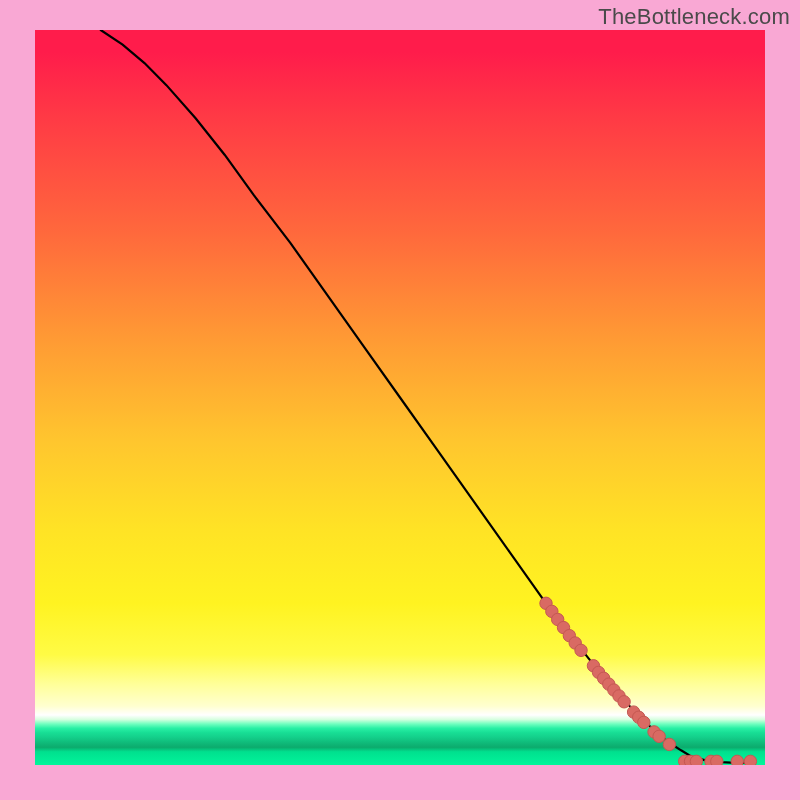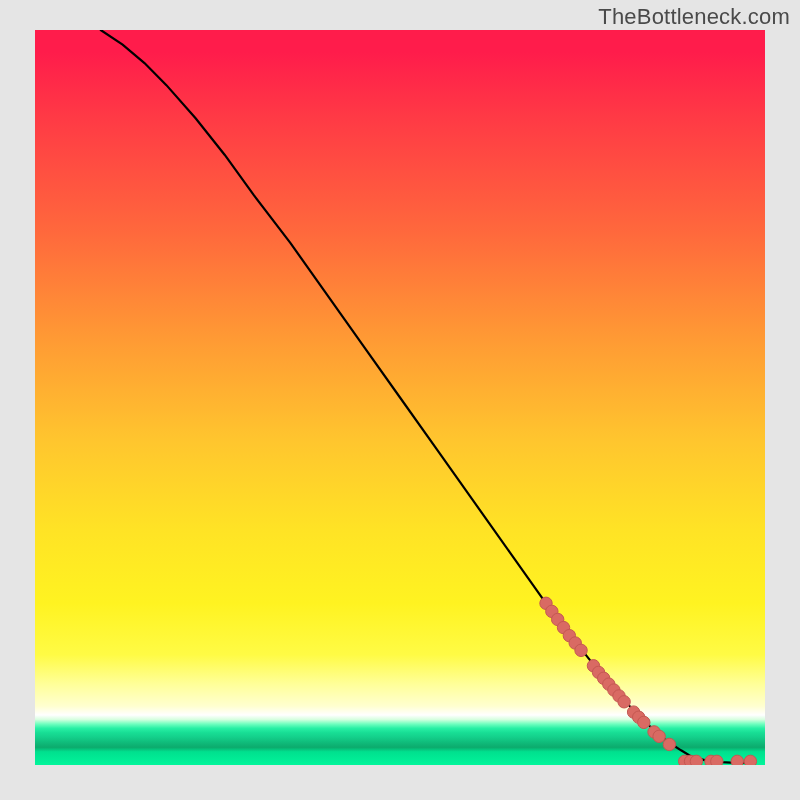--- a/index.html
+++ b/index.html
@@ -8,21 +8,21 @@
     width: 800px;
     height: 800px;
     background: #000;
     overflow: hidden;
     font-family: Arial, Helvetica, sans-serif;
   }
   .frame {
     position: relative;
     width: 800px;
     height: 800px;
-    background: #e5e5e5;
+    background: #f9a8d4;
   }
   .watermark {
     position: absolute;
     top: 4px;
     right: 10px;
     color: #4a4a4a;
     font-size: 22px;
     font-weight: 400;
     letter-spacing: 0.2px;
     z-index: 20;

